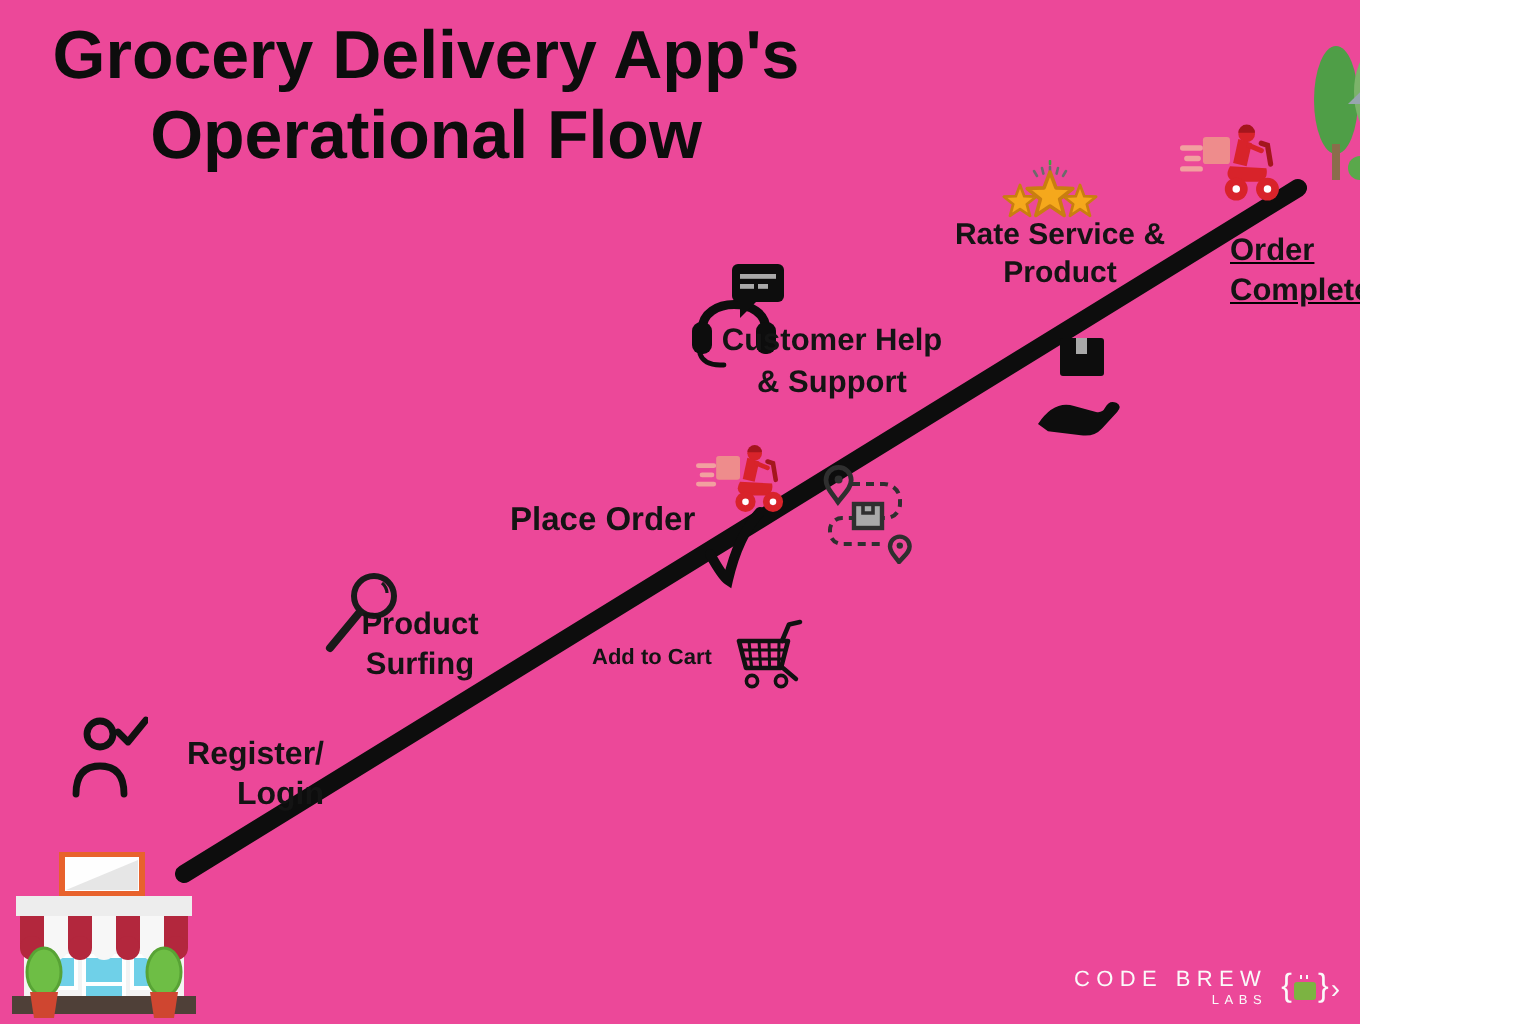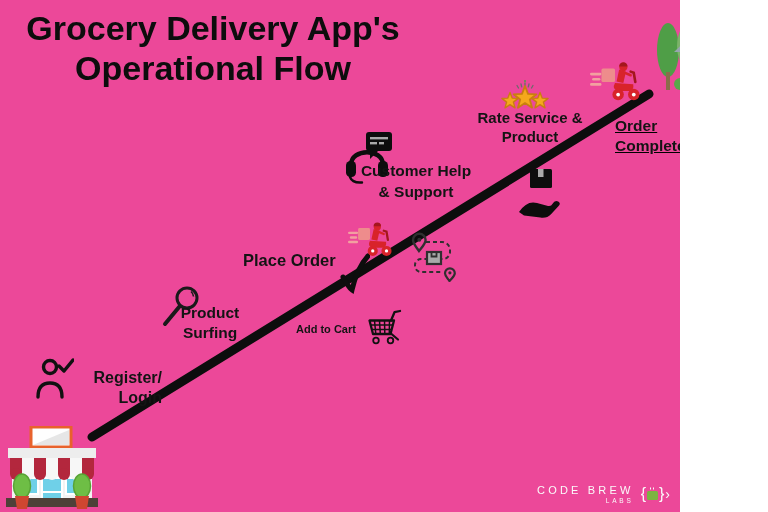--- a/index.html
+++ b/index.html
@@ -22,21 +22,21 @@
   .s-register .label{width:88px; margin-top:11px; text-align:right; font-size:16px;}
   .s-profile{left:168px; top:392px; display:flex; align-items:flex-start;}
   .s-profile .label{width:80px; text-align:center; line-height:19px;}
   .s-profile svg{margin-left:2px; margin-top:2px;}
   .s-surfing{left:160px; top:284px; width:110px; height:66px;}
   .s-surfing .magwrap{position:absolute; left:0; top:0;}
   .s-surfing .label{position:absolute; left:8px; top:19px; width:84px; text-align:center;}
   .s-cart{left:296px; top:306px; display:flex; align-items:flex-start;}
   .s-cart .label{margin-top:13px; font-size:11px;}
   .s-cart svg{margin-left:6px;}
-  .s-place{left:243px; top:250px; display:flex; align-items:flex-start;text-align:center;}
+  .s-place{left:255px; top:250px; display:flex; align-items:flex-start;text-align:center;}
   .s-place .label{font-size:16.5px;}
   .s-place svg{margin-left:4px; margin-top:3px;}
   .s-help{left:342px; top:131px; width:132px; height:86px;}
   .s-help .headwrap{position:absolute; left:2px; top:0;}
   .s-help .label{position:absolute; left:18px; top:29px; width:112px; text-align:center; line-height:21px;}
   .s-track{left:407px; top:230px; display:flex; align-items:flex-start;}
   .s-track .label{margin-top:16px; font-size:16px;}
   .s-track svg{margin-left:3px;}
   .s-receive{left:512px; top:168px; display:flex; align-items:flex-start;}
   .s-receive .label{margin-top:14px;}

